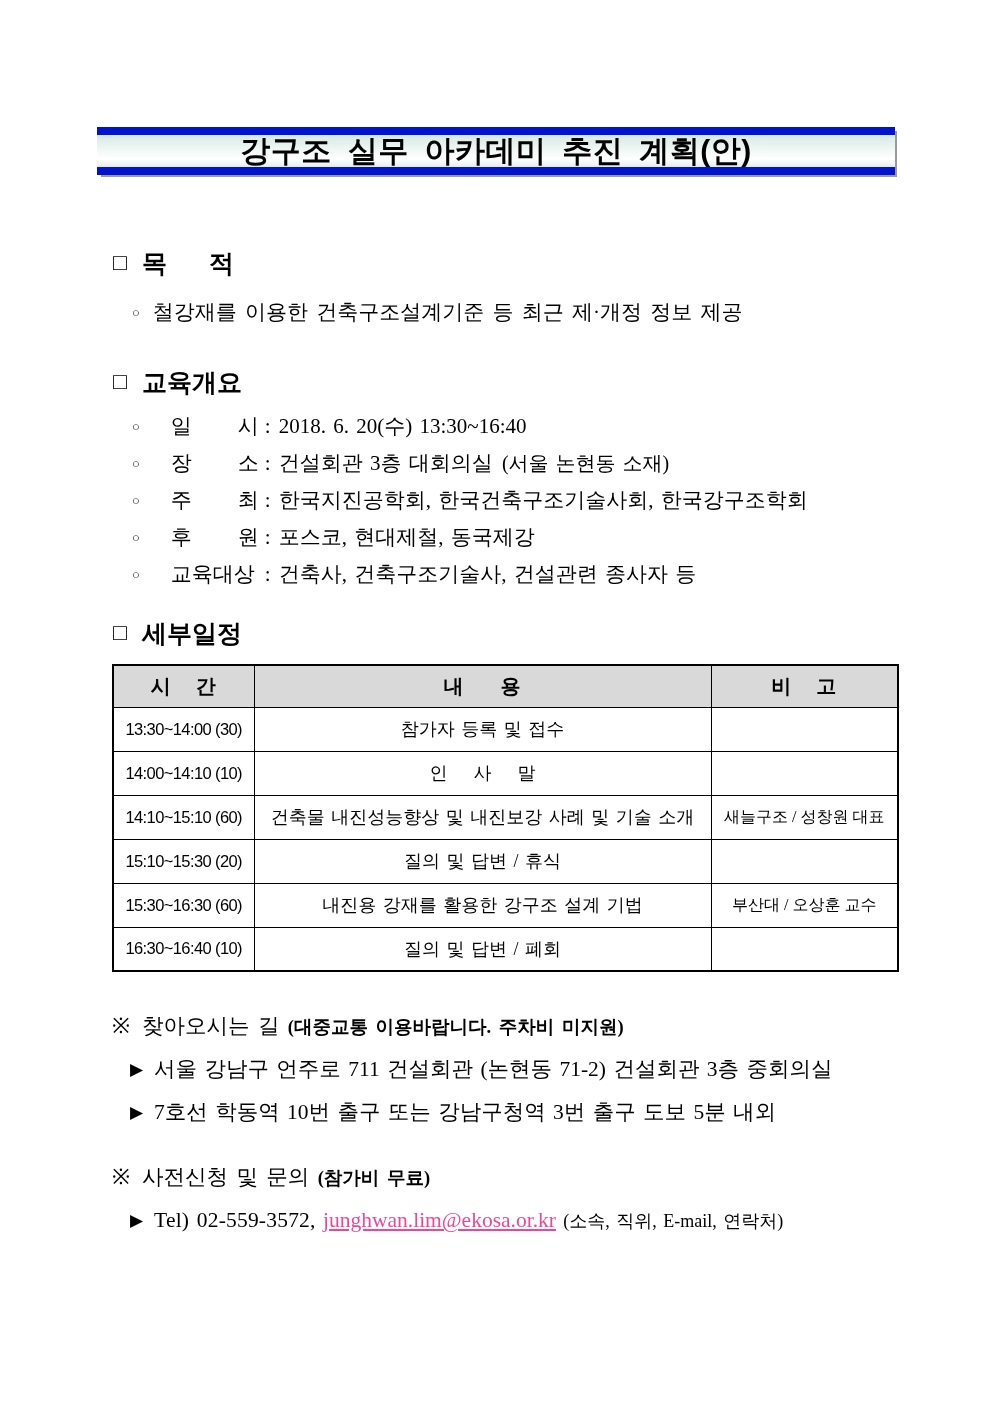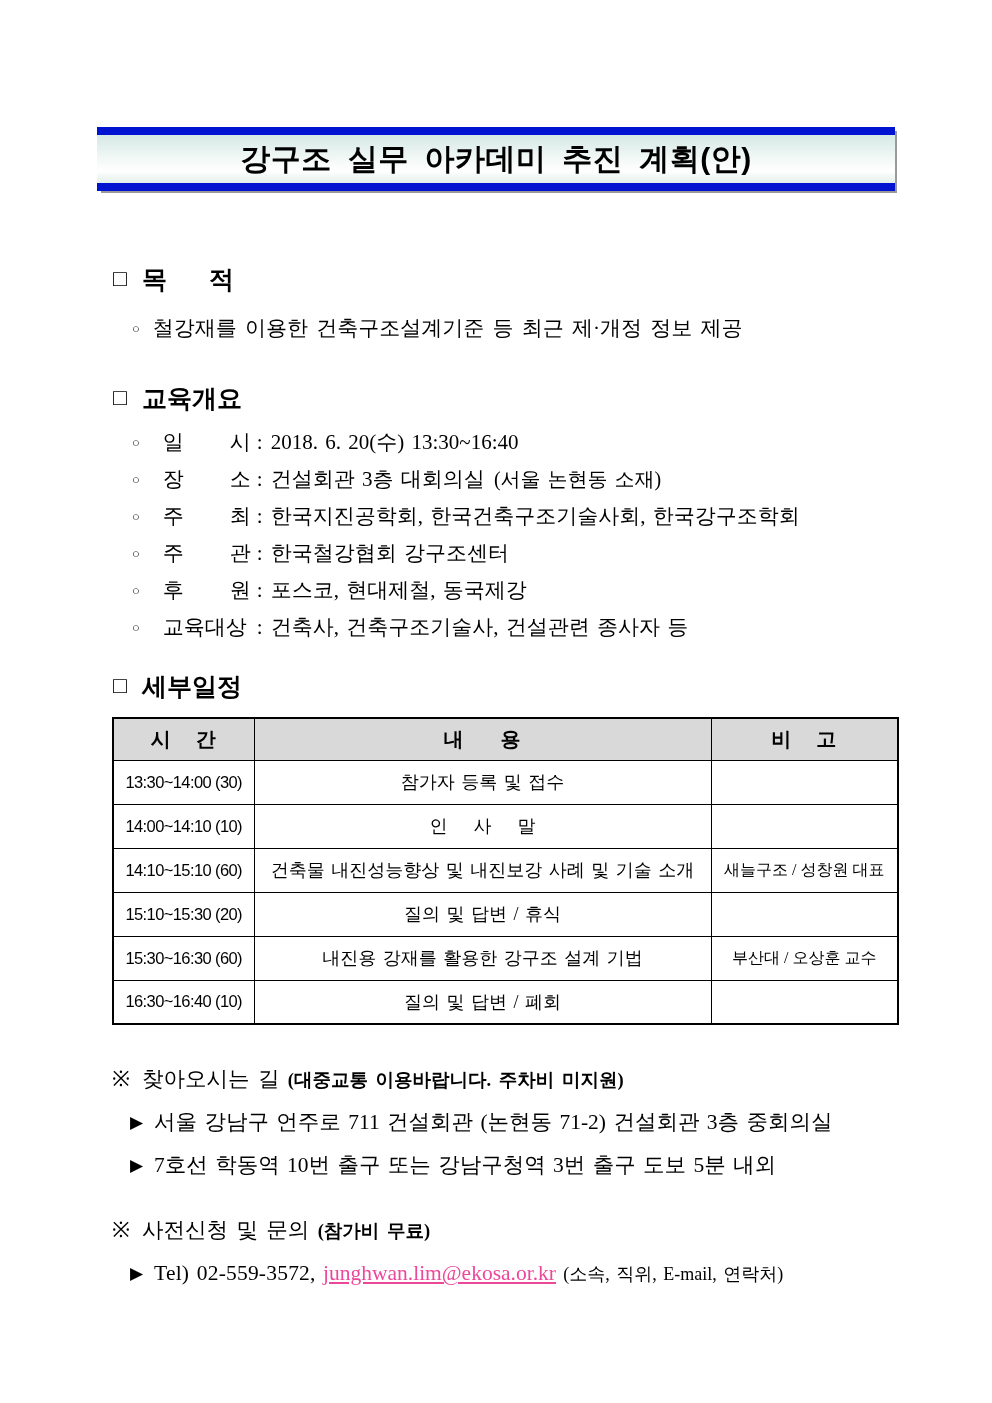--- a/index.html
+++ b/index.html
@@ -10,21 +10,21 @@
     height: 1403px;
     background: #ffffff;
     color: #000;
     font-family: "Liberation Serif", "DejaVu Serif", serif;
     overflow: hidden;
   }
 
   
   .banner {
     margin: 127px 97px 0 97px;
-    height: 64px;
+    height: 48px;
     border-top: 8px solid #0013d0;
     border-bottom: 8px solid #0013d0;
     background: linear-gradient(180deg, #d6e9e5 0%, #f5faf8 55%, #ffffff 75%, #e2efeb 100%);
     display: flex;
     align-items: center;
     justify-content: center;
     box-shadow: 3px 3px 0 -1px #9a9a9a;
   }
   .banner-title {
     font-family: "Liberation Sans", "DejaVu Sans", sans-serif;
@@ -61,21 +61,21 @@
   .b-line { font-size: 21px; line-height: 28px; margin-bottom: 8px; word-spacing: 3px; white-space: pre-wrap; }
   .circ-icon { font-size: 13px; margin-right: 13px; vertical-align: 2px; }
 
   
   .overview-list { margin: 16px 0 0 132px; }
   .o-line { font-size: 21px; line-height: 27px; margin-bottom: 10px; word-spacing: 2px; }
   .olabel {
     display: inline-block;
     width: 88px;
     text-align-last: justify;
-    margin-left: 10px;
+    margin-left: 18px;
   }
   .colon { white-space: pre; padding: 0 8px 0 6px; }
   .small-note { font-size: 20px; margin-left: 2px; }
 
   
   .schedule-table {
     margin: 16px 0 7px 112px;
     width: 785px;
     border-collapse: collapse;
     border: 2px solid #000;
@@ -135,21 +135,20 @@
   </div>
 
   <div class="sec-heading" style="margin-top:40px">
     <span class="sq-icon">□</span>
     <span>교육개요</span>
   </div>
   <div class="overview-list">
     <div class="o-line"><span class="circ-icon">○</span><span class="olabel">일 시</span><span class="colon">:</span><span>2018. 6. 20(수) 13:30~16:40</span></div>
     <div class="o-line"><span class="circ-icon">○</span><span class="olabel">장 소</span><span class="colon">:</span><span>건설회관 3층 대회의실</span> <span class="small-note">(서울 논현동 소재)</span></div>
     <div class="o-line"><span class="circ-icon">○</span><span class="olabel">주 최</span><span class="colon">:</span><span>한국지진공학회, 한국건축구조기술사회, 한국강구조학회</span></div>
-    <div class="o-line"><span class="circ-icon">○</span><span class="olabel">주 관</span><span class="colon">:</span><span>한국철강협회 강구조센터</span></div>
     <div class="o-line"><span class="circ-icon">○</span><span class="olabel">후 원</span><span class="colon">:</span><span>포스코, 현대제철, 동국제강</span></div>
     <div class="o-line"><span class="circ-icon">○</span><span class="olabel">교육대상</span><span class="colon">:</span><span>건축사, 건축구조기술사, 건설관련 종사자 등</span></div>
   </div>
 
   <div class="sec-heading" style="margin-top:30px">
     <span class="sq-icon">□</span>
     <span>세부일정</span>
   </div>
   <table class="schedule-table">
     <colgroup>

